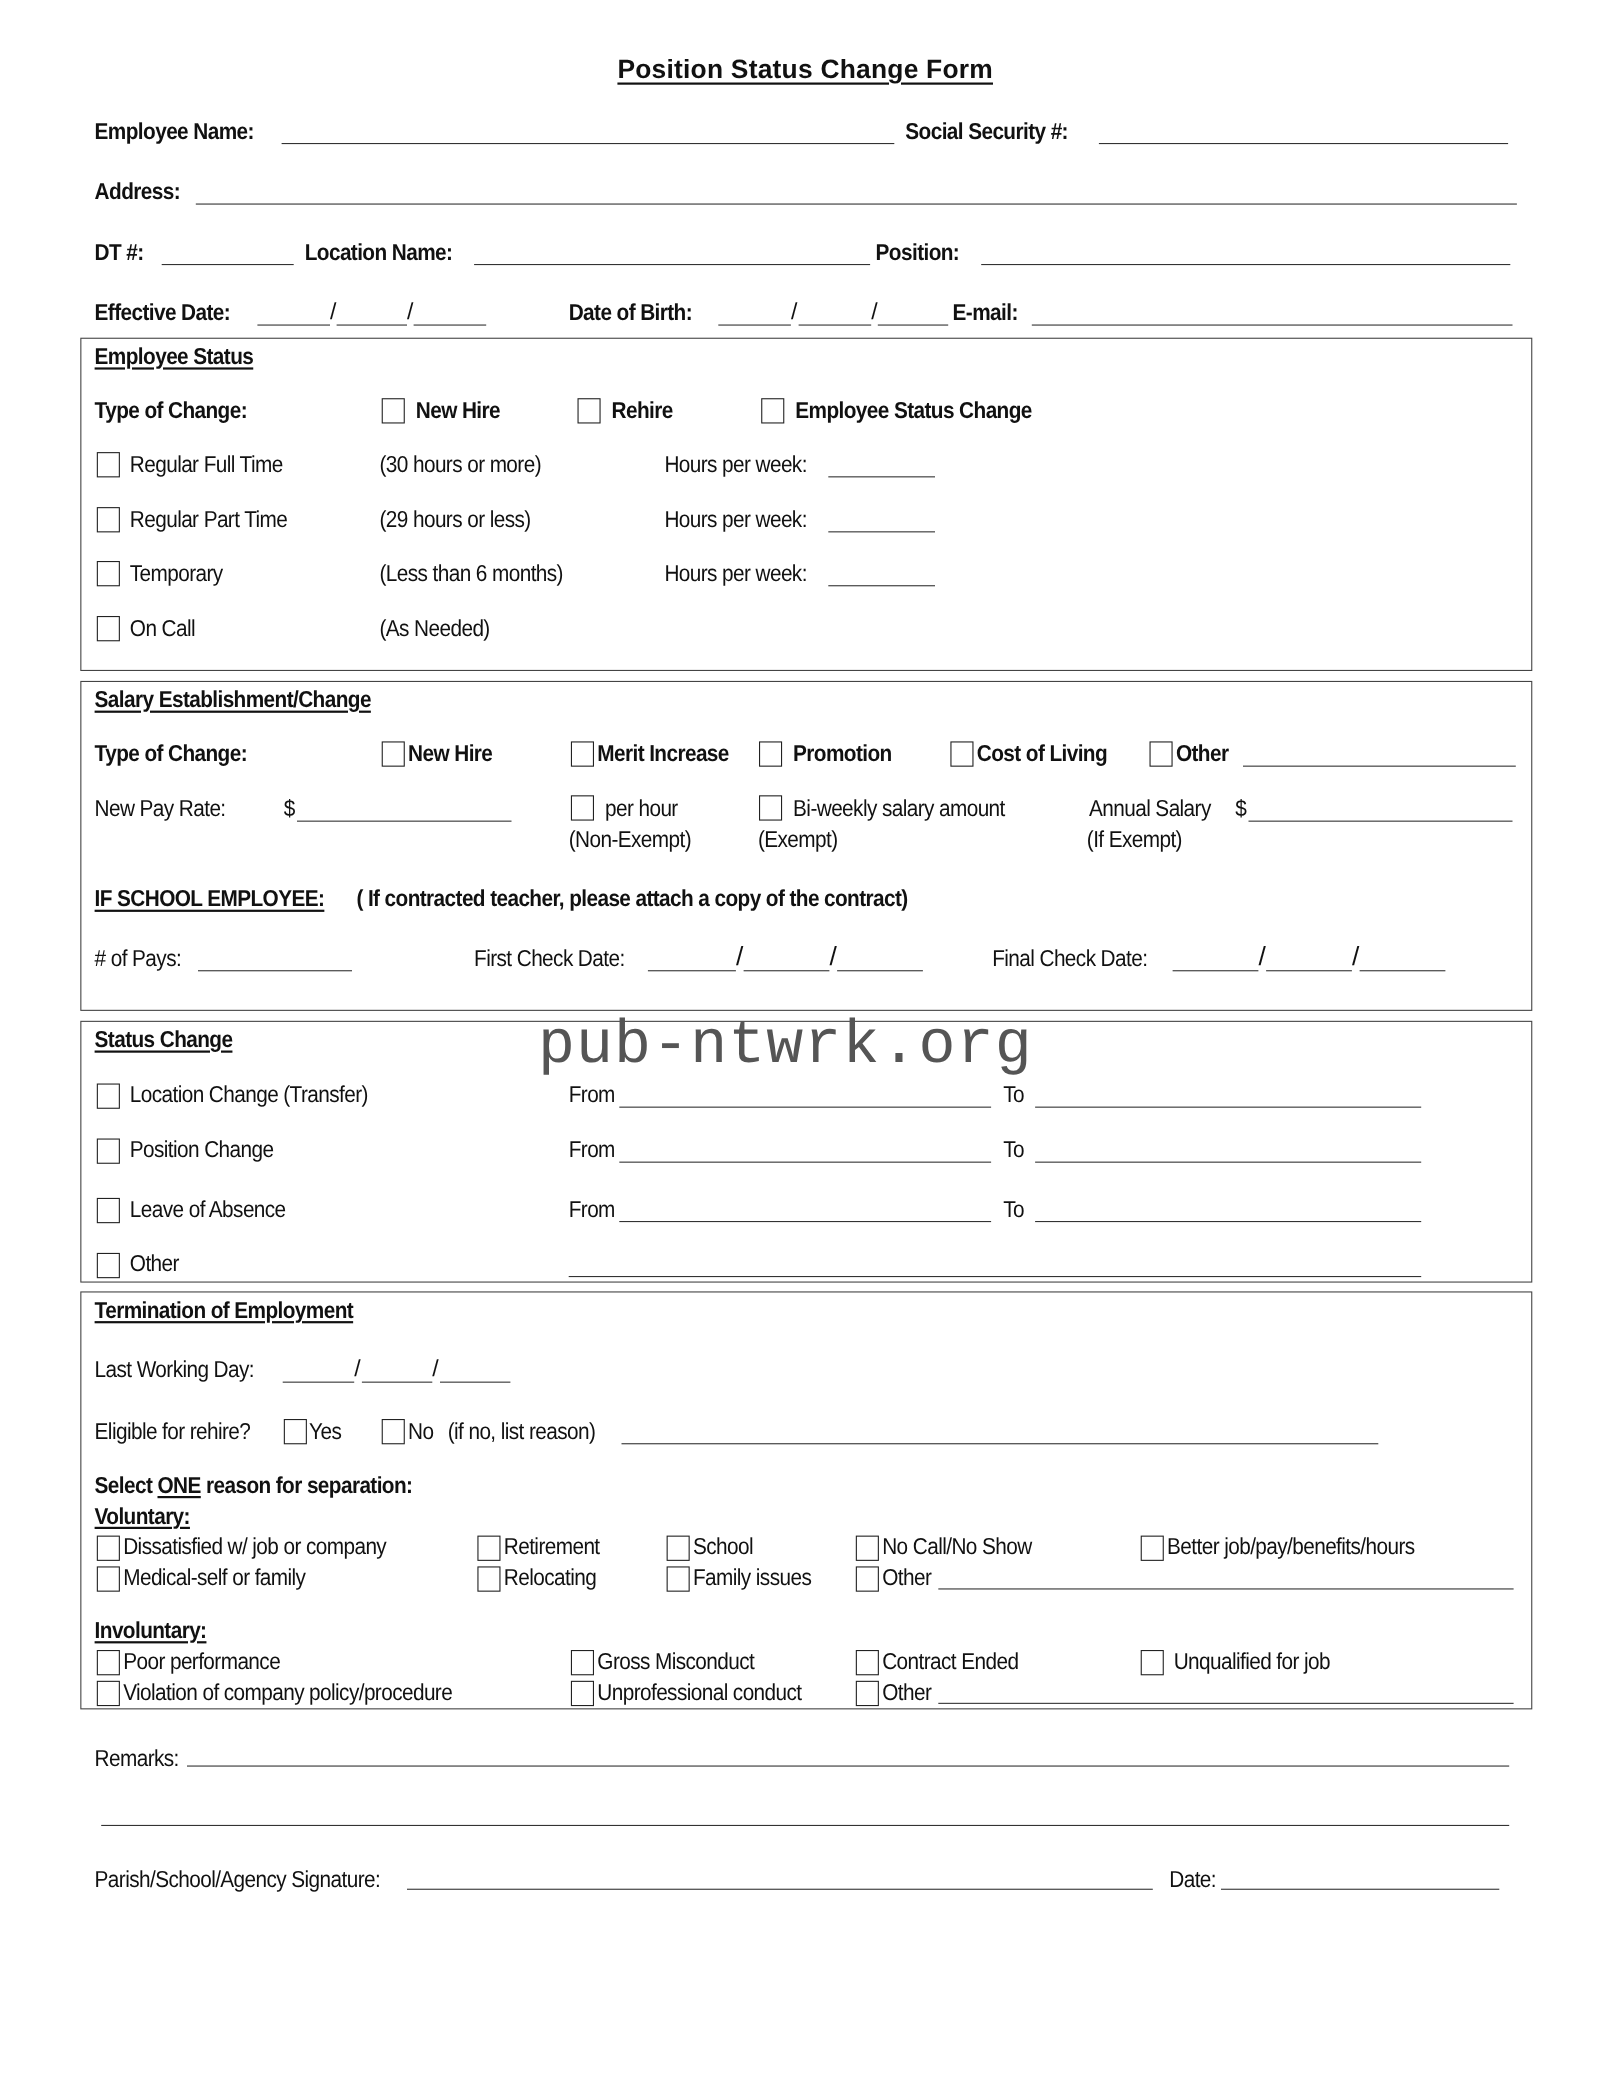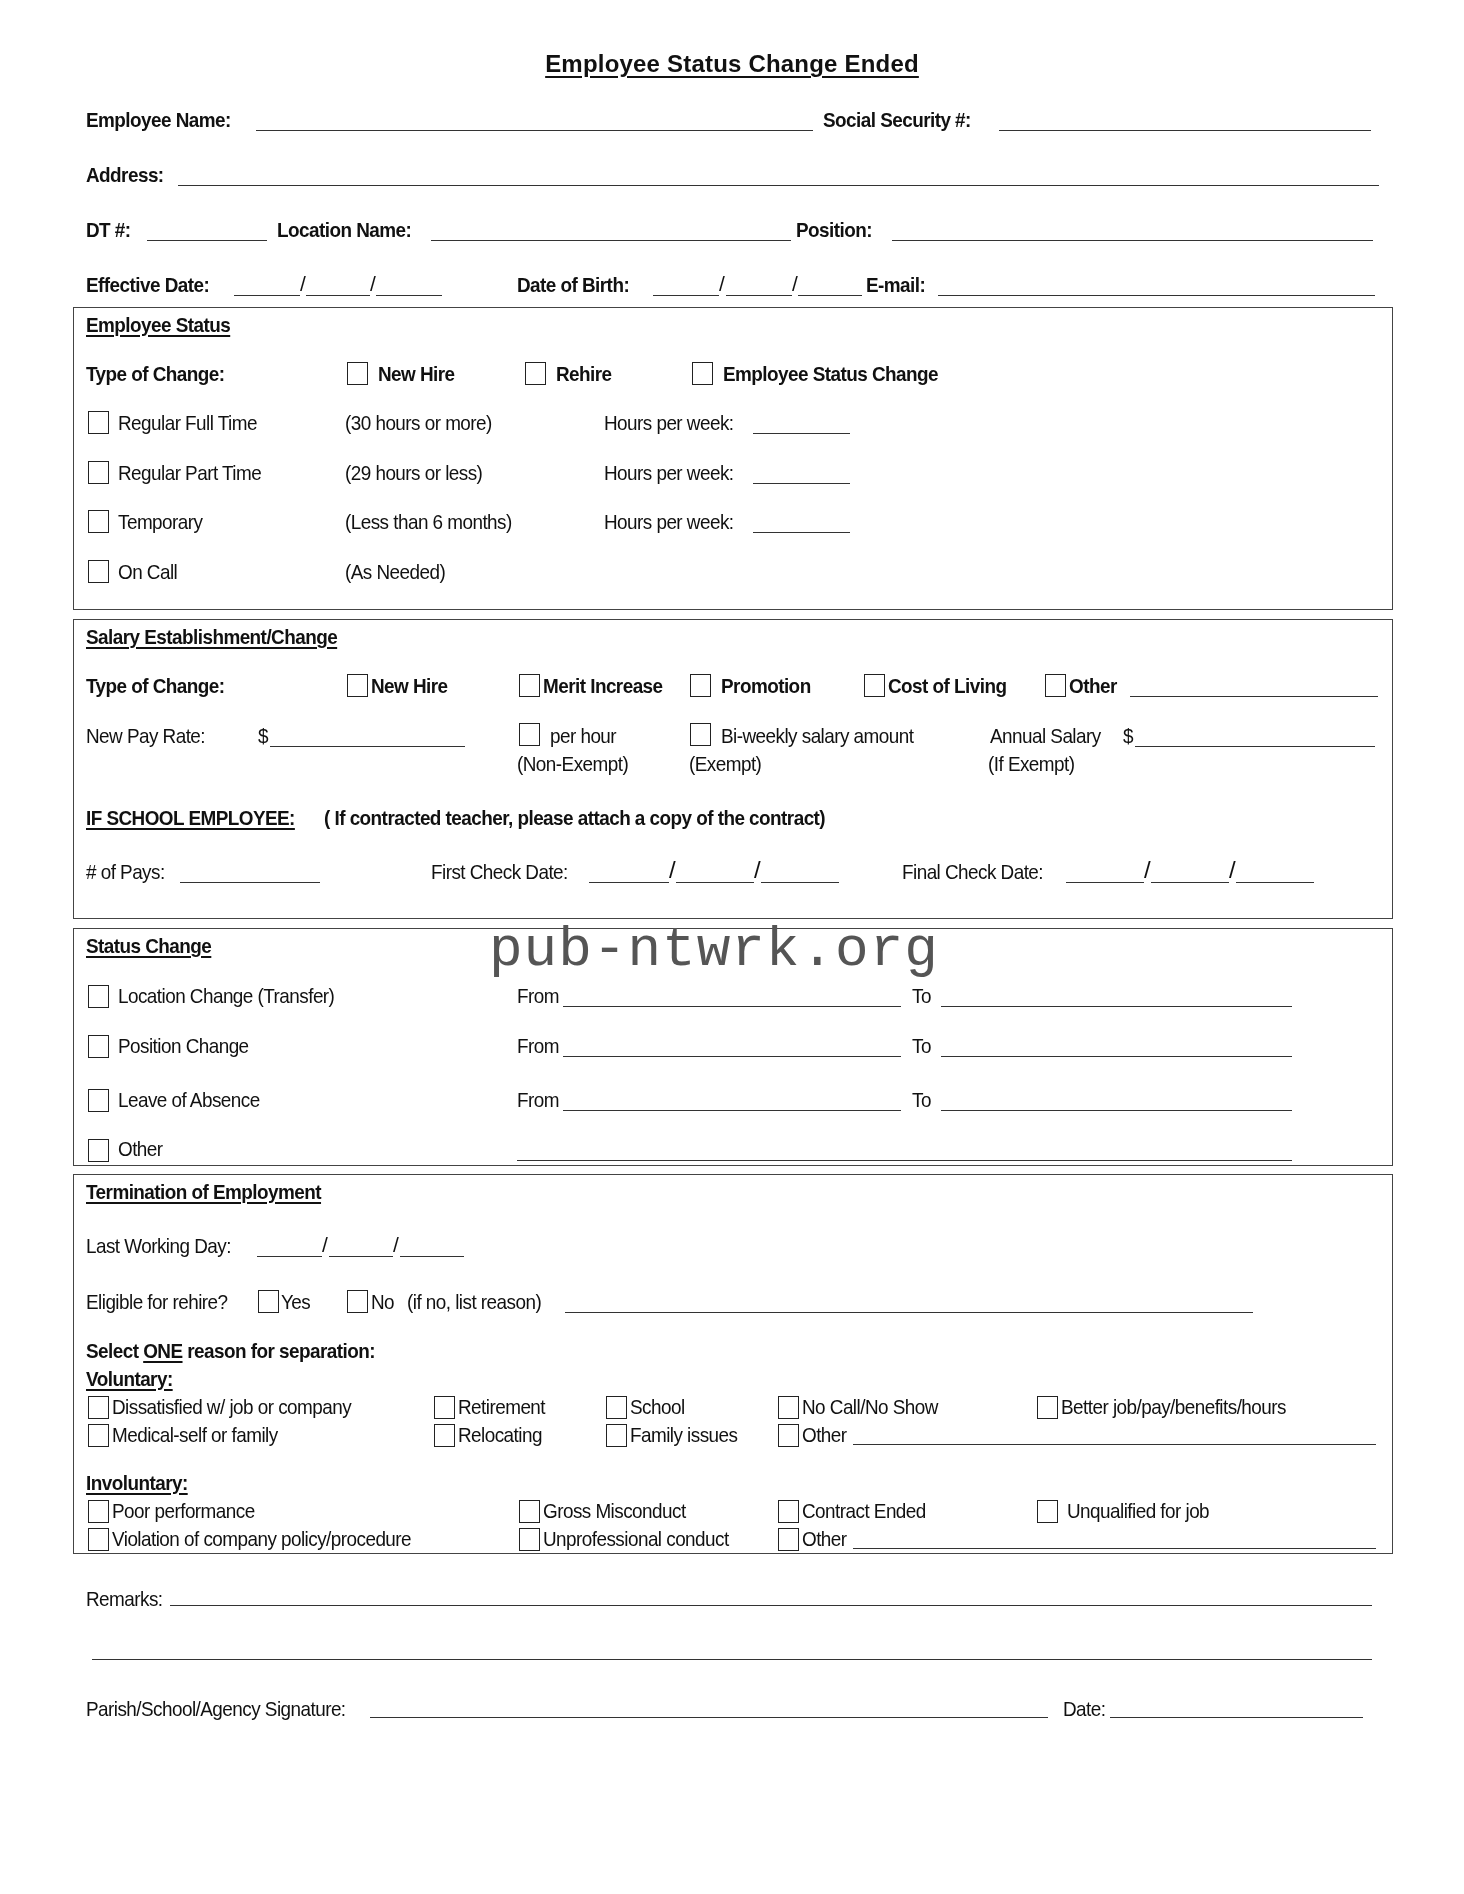--- a/index.html
+++ b/index.html
@@ -14,21 +14,21 @@
   .line { position:absolute; height:0; border-bottom:1.6px solid #333; }
   .box { position:absolute; left:73px; width:1320px; border:1.6px solid #444; box-sizing:border-box; }
   .cb { position:absolute; width:21px; height:23px; border:1.6px solid #222; box-sizing:border-box; background:#fff; }
   .wm { font-family:"Liberation Mono", "DejaVu Sans Mono", monospace; font-size:56px; color:#555;
         letter-spacing:1px; }
   .slash { font-size:21px; }
 </style>
 </head>
 <body>
 
-<div class="abs title">Employee Status Change Ended</div>
+<div class="abs title">Position Status Change Form</div>
 
 <div class="abs lbl b" style="left:86px;top:108px">Employee Name:</div>
 <div class="line" style="left:256px;top:130px;width:557px"></div>
 <div class="abs lbl b" style="left:823px;top:108px">Social Security #:</div>
 <div class="line" style="left:999px;top:130px;width:372px"></div>
 
 <div class="abs lbl b" style="left:86px;top:163px">Address:</div>
 <div class="line" style="left:178px;top:185px;width:1201px"></div>
 
 <div class="abs lbl b" style="left:86px;top:218px">DT #:</div>

